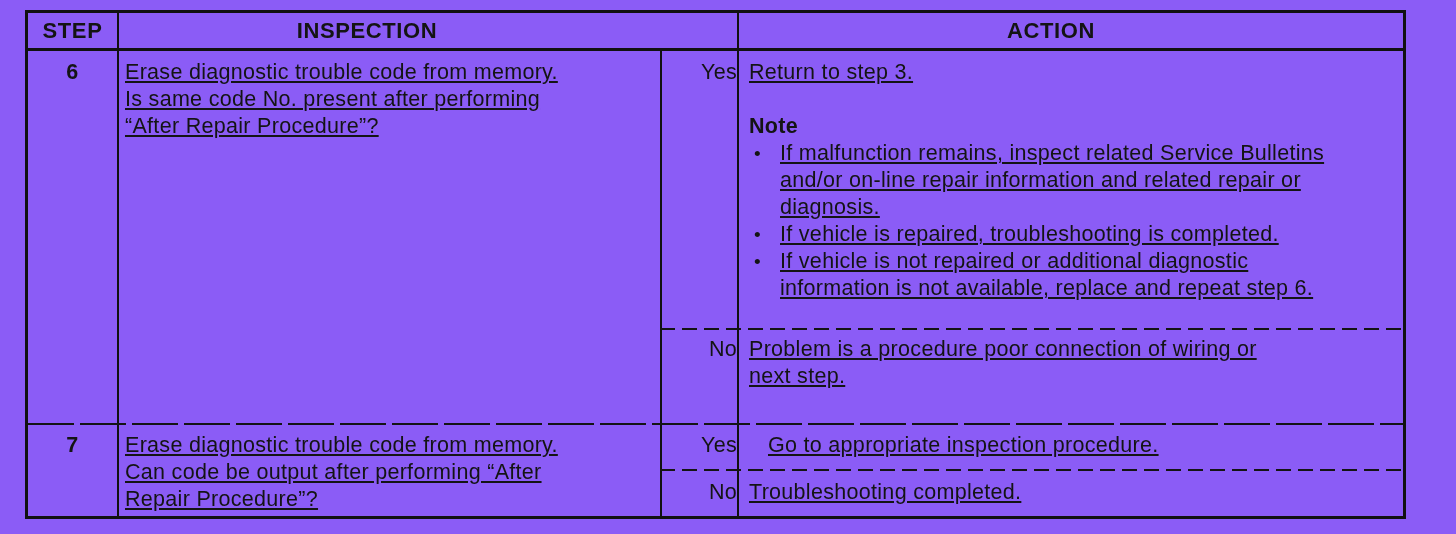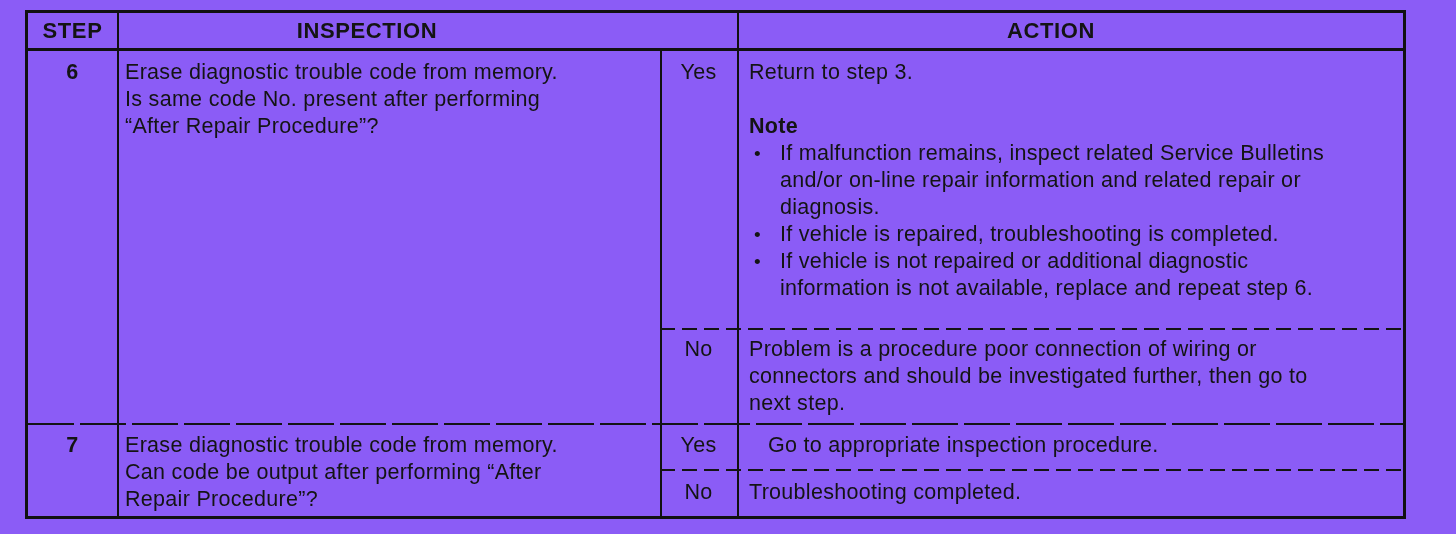--- a/index.html
+++ b/index.html
@@ -46,23 +46,23 @@
   .hcell {
     position: absolute; top: 0; height: 35px;
     display: flex; align-items: center; justify-content: center;
     font-weight: bold; font-size: 22px; letter-spacing: 0.6px;
   }
   .hcell-step   { left: 0;    width: 89px; }
   .hcell-insp   { left: 89px; width: 500px; }
   .hcell-action { left: 671px; right: 0; }
 
   .txt { position: absolute; font-size: 21.5px; line-height: 27px; letter-spacing: 0.3px; }
-  .line { display: block; white-space: nowrap; }
+  .line { display: block; white-space: nowrap; text-decoration: underline; }
   .stepnum { font-weight: bold; text-align: center; }
-  .answer  { text-align: center; }
+  .answer  { text-align: right; }
   .note-label { font-weight: bold; display: block; line-height: 27px; }
   .spacer { display: block; height: 27px; }
   .bullet { display: flex; align-items: flex-start; }
   .bullet-glyph { width: 31px; padding-left: 5px; box-sizing: border-box; font-size: 19px; line-height: 27px; }
   .bullet-lines { flex: 1; }
 </style>
 </head>
 <body>
 
 <div class="canvas">
@@ -120,21 +120,20 @@
           <span class="line">If vehicle is not repaired or additional diagnostic</span>
           <span class="line">information is not available, replace and repeat step 6.</span>
         </div>
       </div>
     </div>
 
     <div class="txt answer" style="left:632px; top:323px; width:77px;">No</div>
 
     <div class="txt" style="left:721px; top:323px; width:648px;">
       <span class="line">Problem is a procedure poor connection of wiring or</span>
-      <span class="line">connectors and should be investigated further, then go to</span>
       <span class="line">next step.</span>
     </div>
 
     <div class="txt stepnum" style="left:0; top:419px; width:89px;">7</div>
 
     <div class="txt" style="left:97px; top:419px; width:530px;">
       <span class="line">Erase diagnostic trouble code from memory.</span>
       <span class="line">Can code be output after performing “After</span>
       <span class="line">Repair Procedure”?</span>
     </div>

